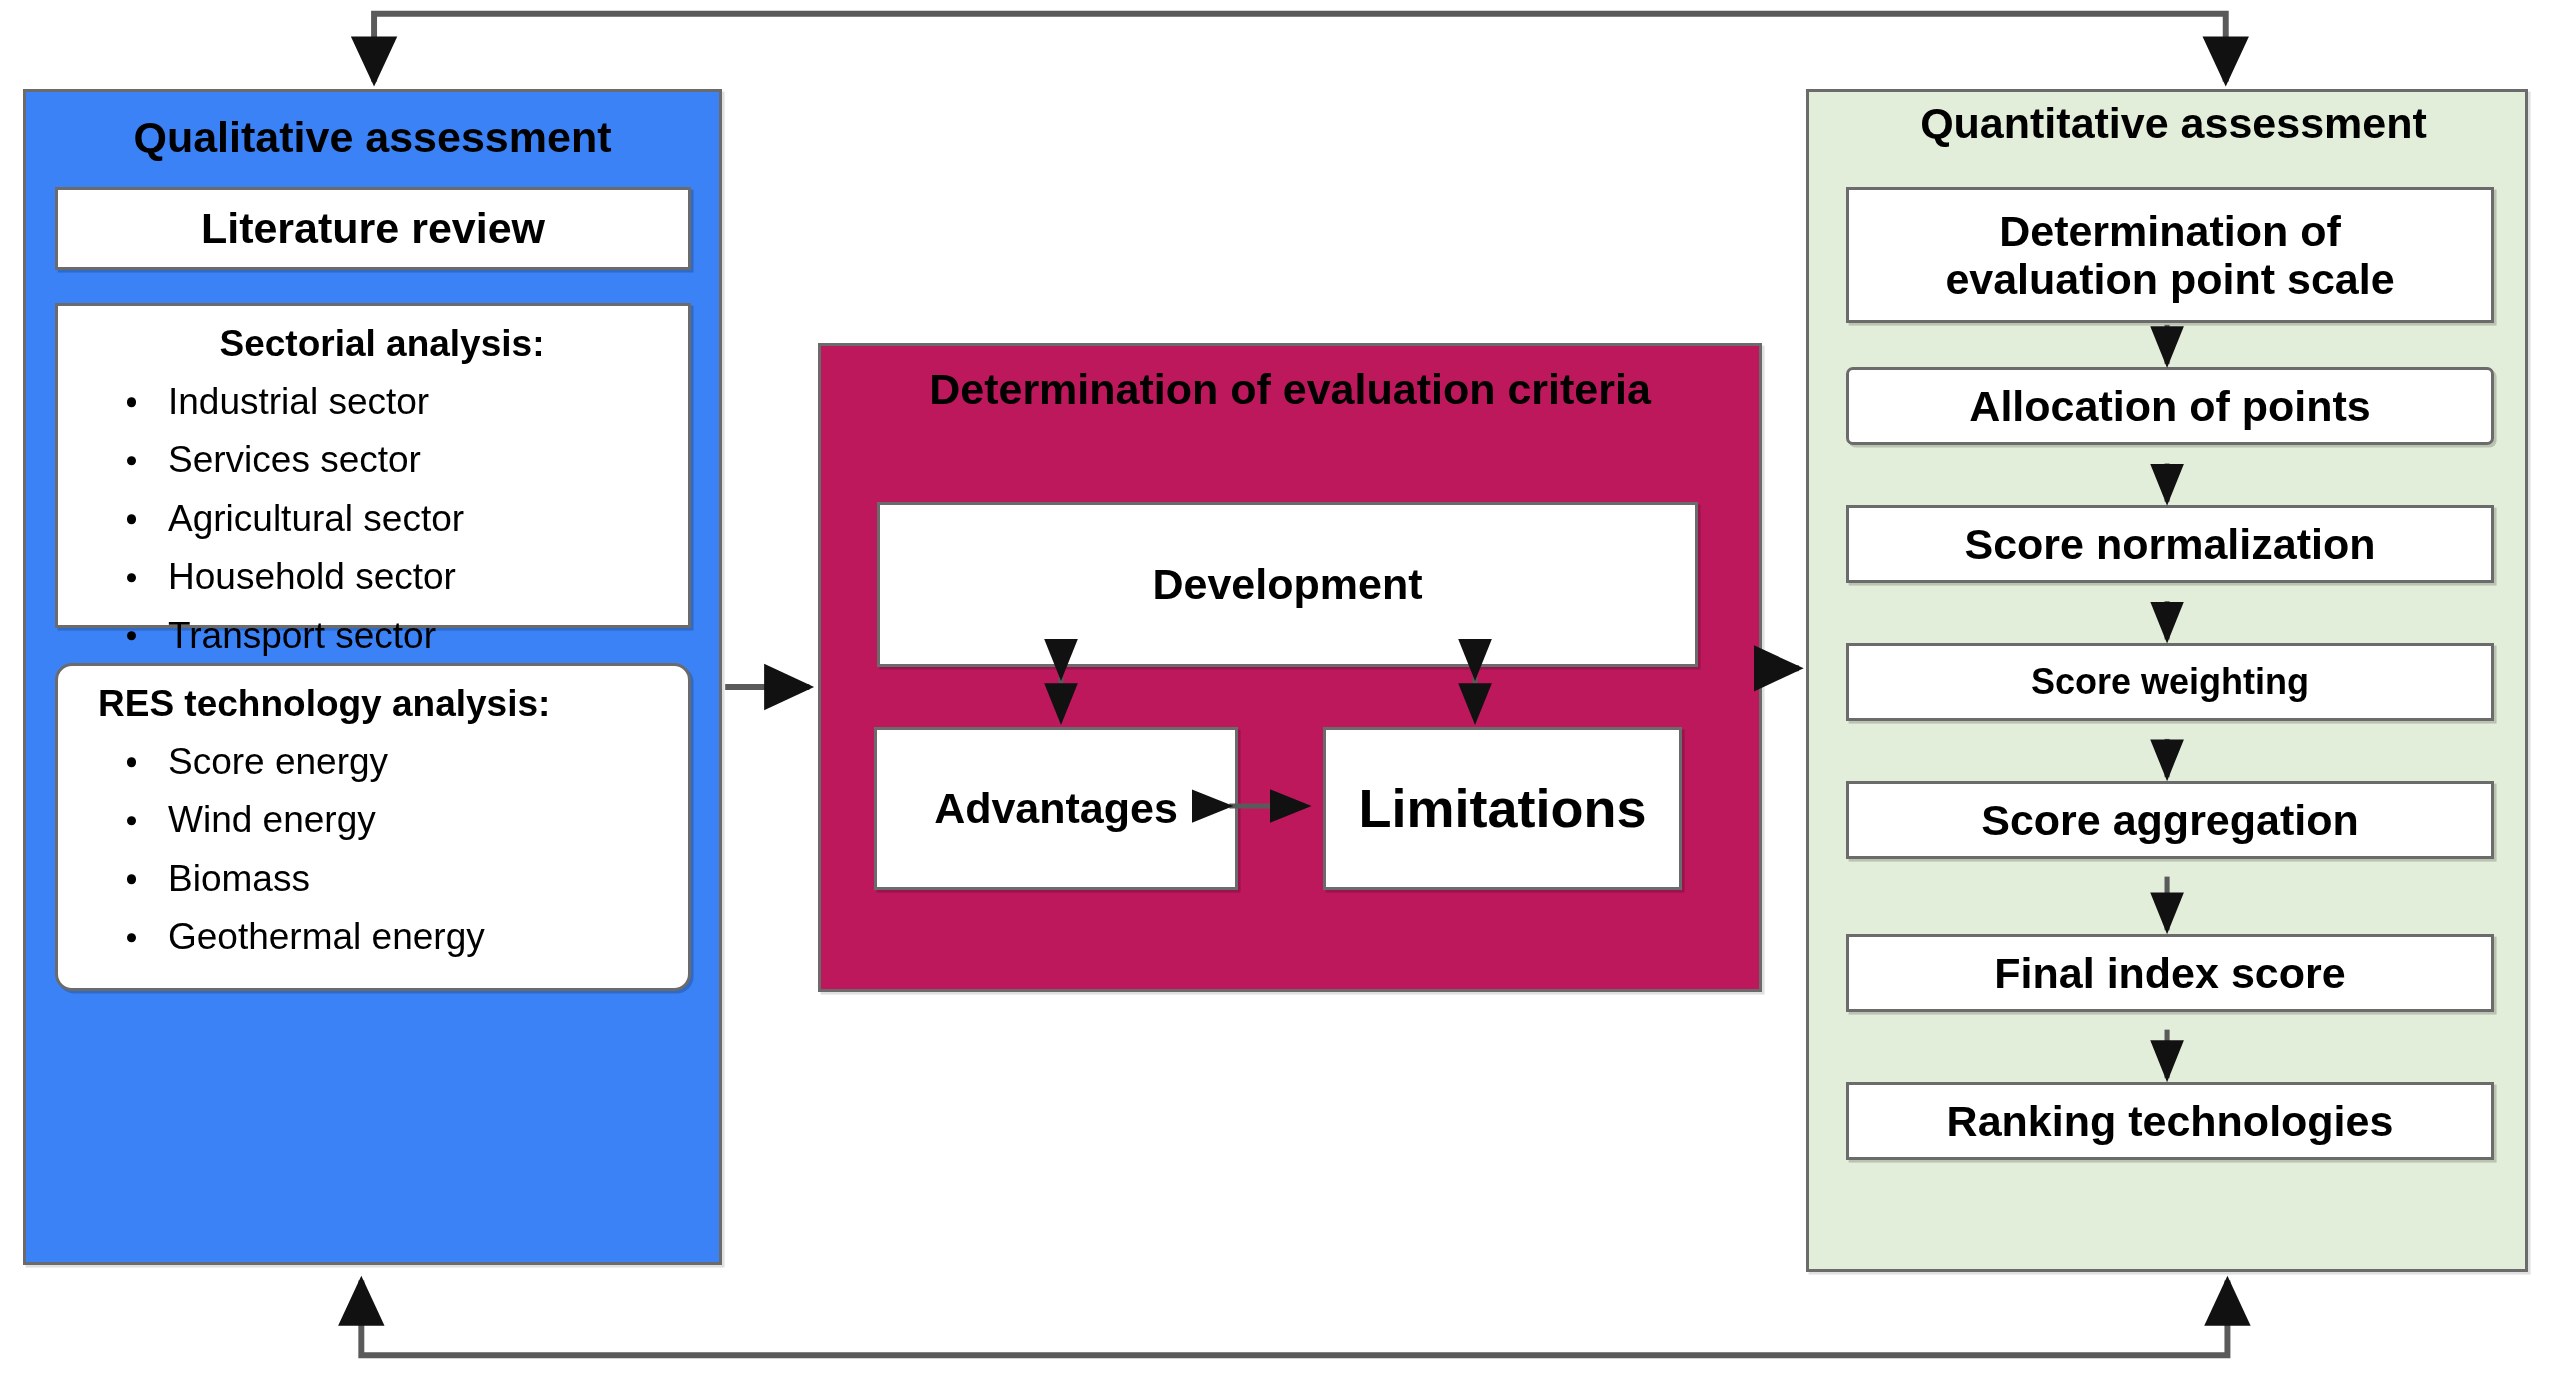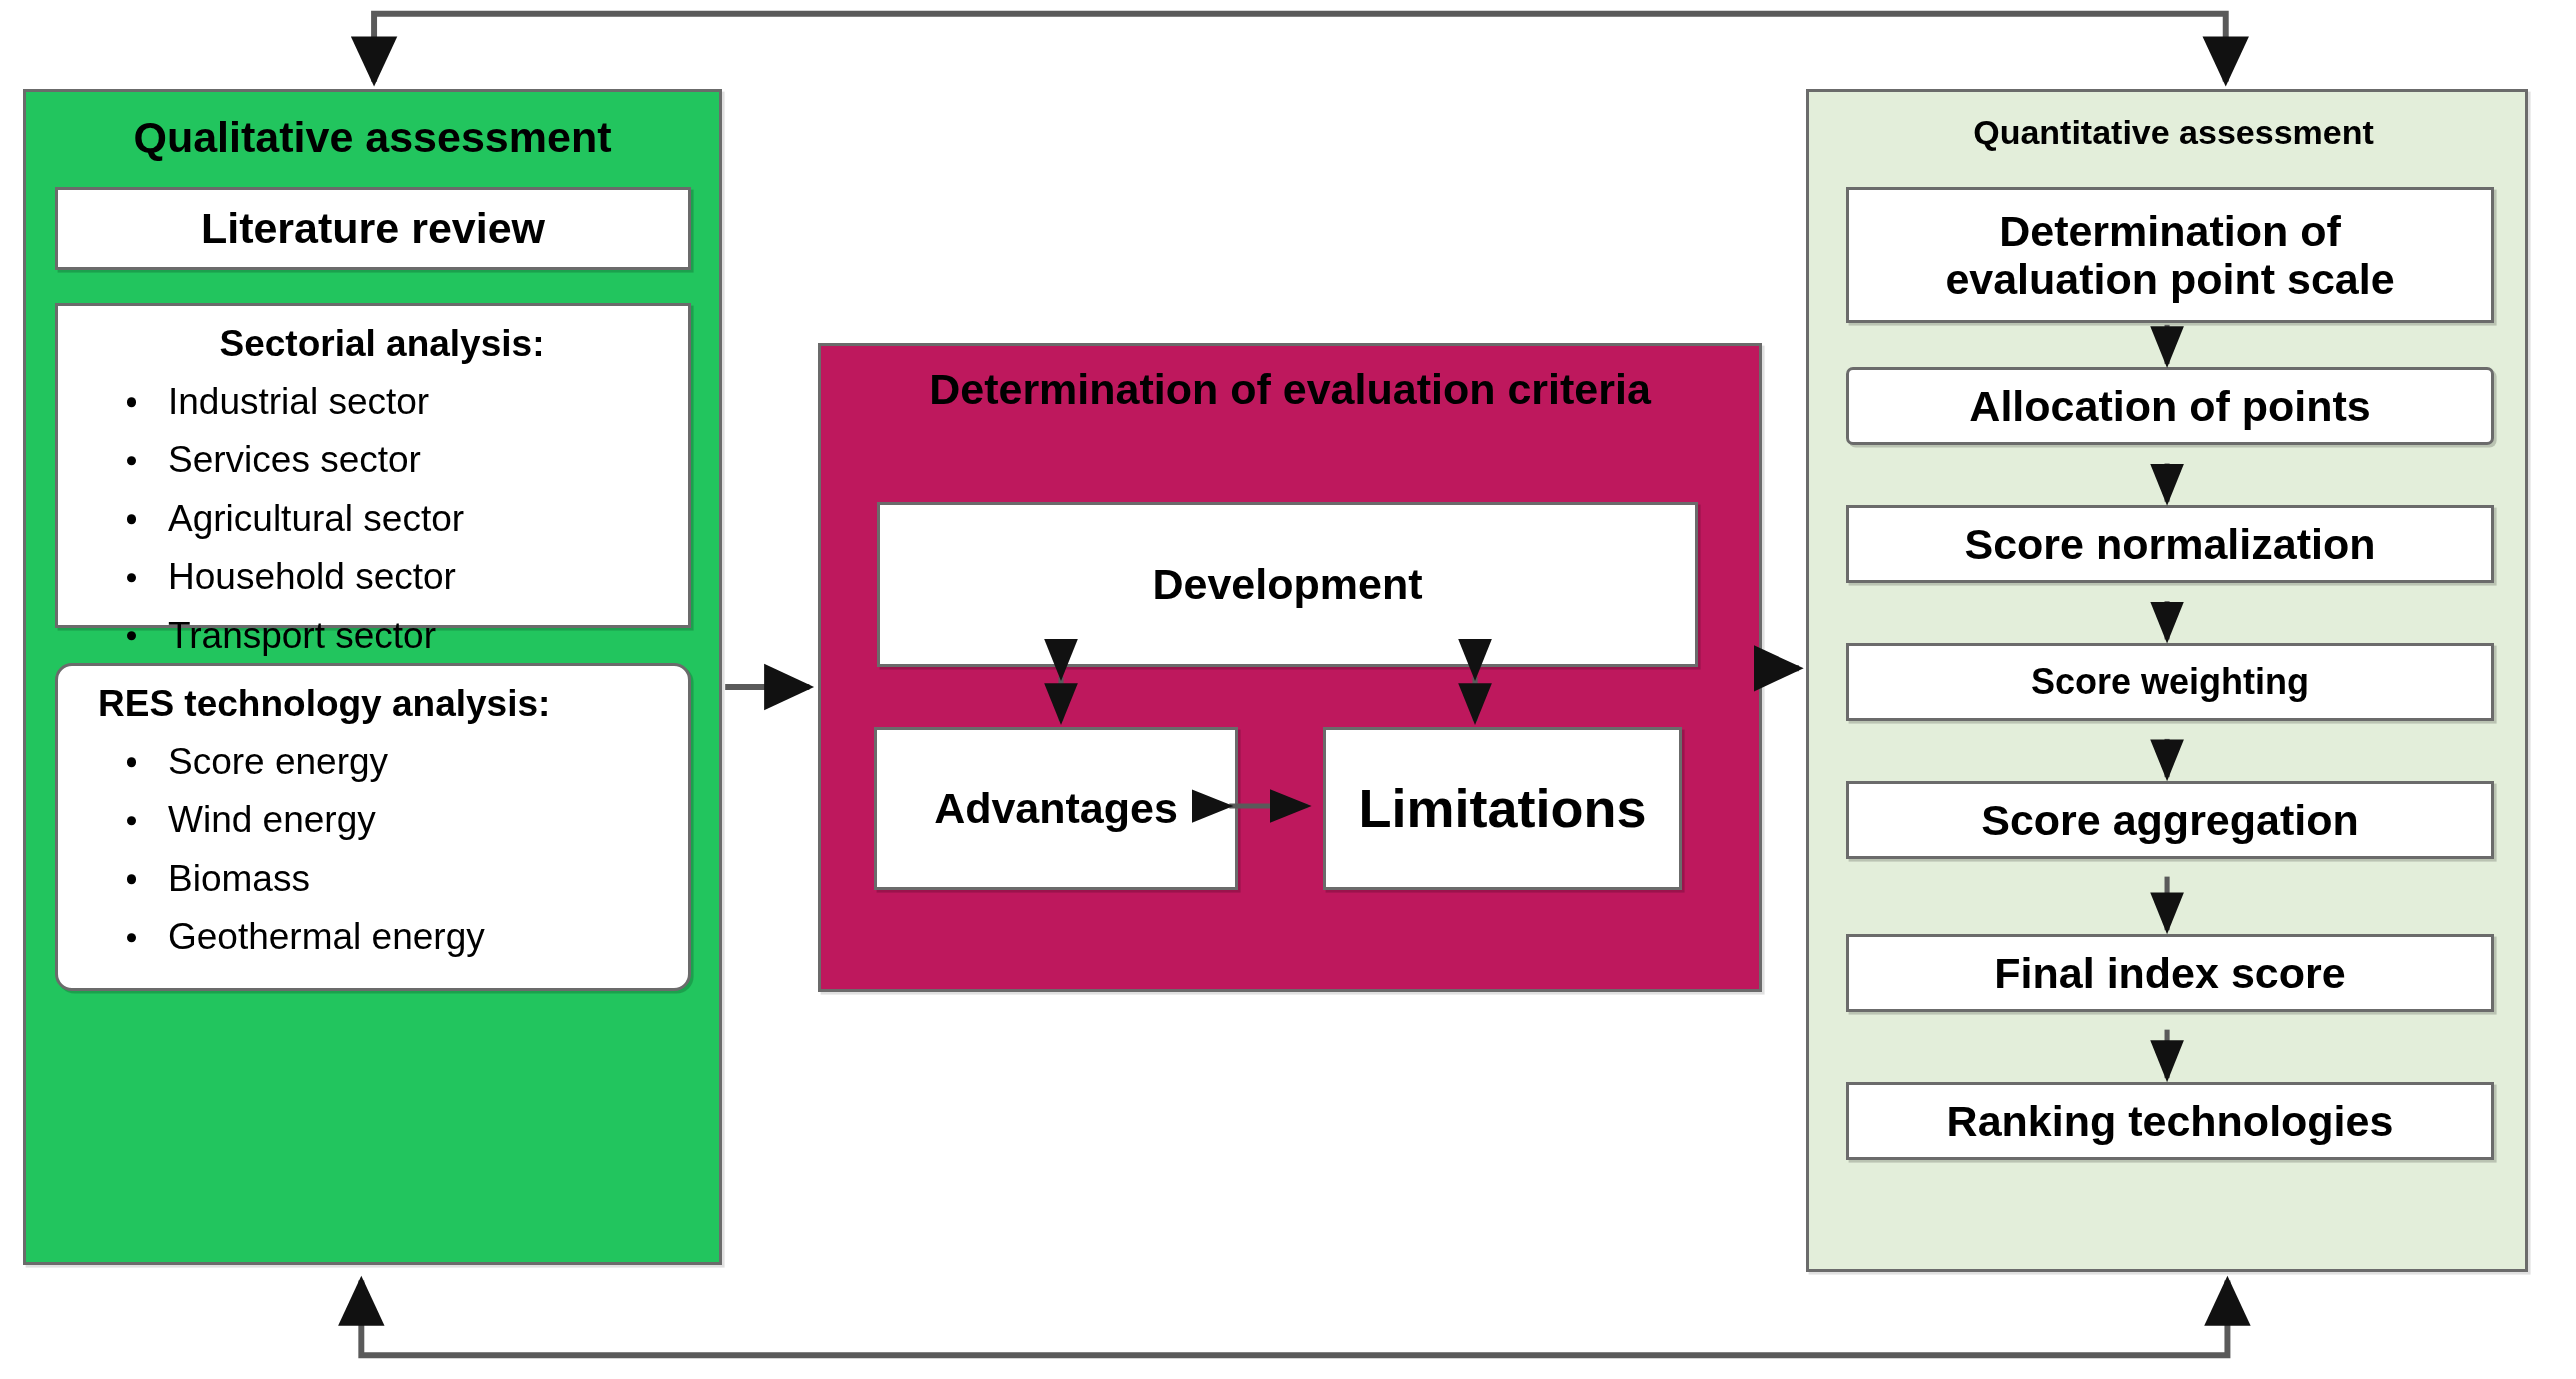--- a/index.html
+++ b/index.html
@@ -32,21 +32,21 @@
     color: #000000;
     line-height: 1.1;
     user-select: none;
   }
 
   #panel-qualitative {
     left: 23px;
     top: 89px;
     width: 699px;
     height: 1176px;
-    background: #22c55e;
+    background: #3b82f6;
   }
   #panel-criteria {
     left: 818px;
     top: 343px;
     width: 944px;
     height: 649px;
     background: #be185d;
   }
   #panel-quantitative {
     left: 1806px;
@@ -157,21 +157,21 @@
     <div class="panel-title" style="font-size:43px; margin-top:20.4px;">Determination of evaluation criteria</div>
 
     <div class="box" style="left:56px; top:156px; width:821px; height:165px; font-size:43px;">Development</div>
 
     <div class="box" style="left:53px; top:381px; width:364px; height:163px; font-size:43px;">Advantages</div>
 
     <div class="box" style="left:502px; top:381px; width:359px; height:163px; font-size:54px;">Limitations</div>
   </div>
 
   <div class="panel" id="panel-quantitative">
-    <div class="panel-title" style="font-size:34px; margin-top:22px;padding-left:13px;">Quantitative assessment</div>
+    <div class="panel-title" style="font-size:43px; margin-top:8px;padding-left:13px;">Quantitative assessment</div>
 
     <div class="box" style="left:37px; top:95px; width:648px; height:136px; font-size:43px; white-space:pre-line;">Determination of
 evaluation point scale</div>
 
     <div class="box" style="left:37px; top:275px; width:648px; height:78px; font-size:43px;border-radius:7px;">Allocation of points</div>
 
     <div class="box" style="left:37px; top:413px; width:648px; height:78px; font-size:43px;">Score normalization</div>
 
     <div class="box" style="left:37px; top:551px; width:648px; height:78px; font-size:36px;">Score weighting</div>
 

